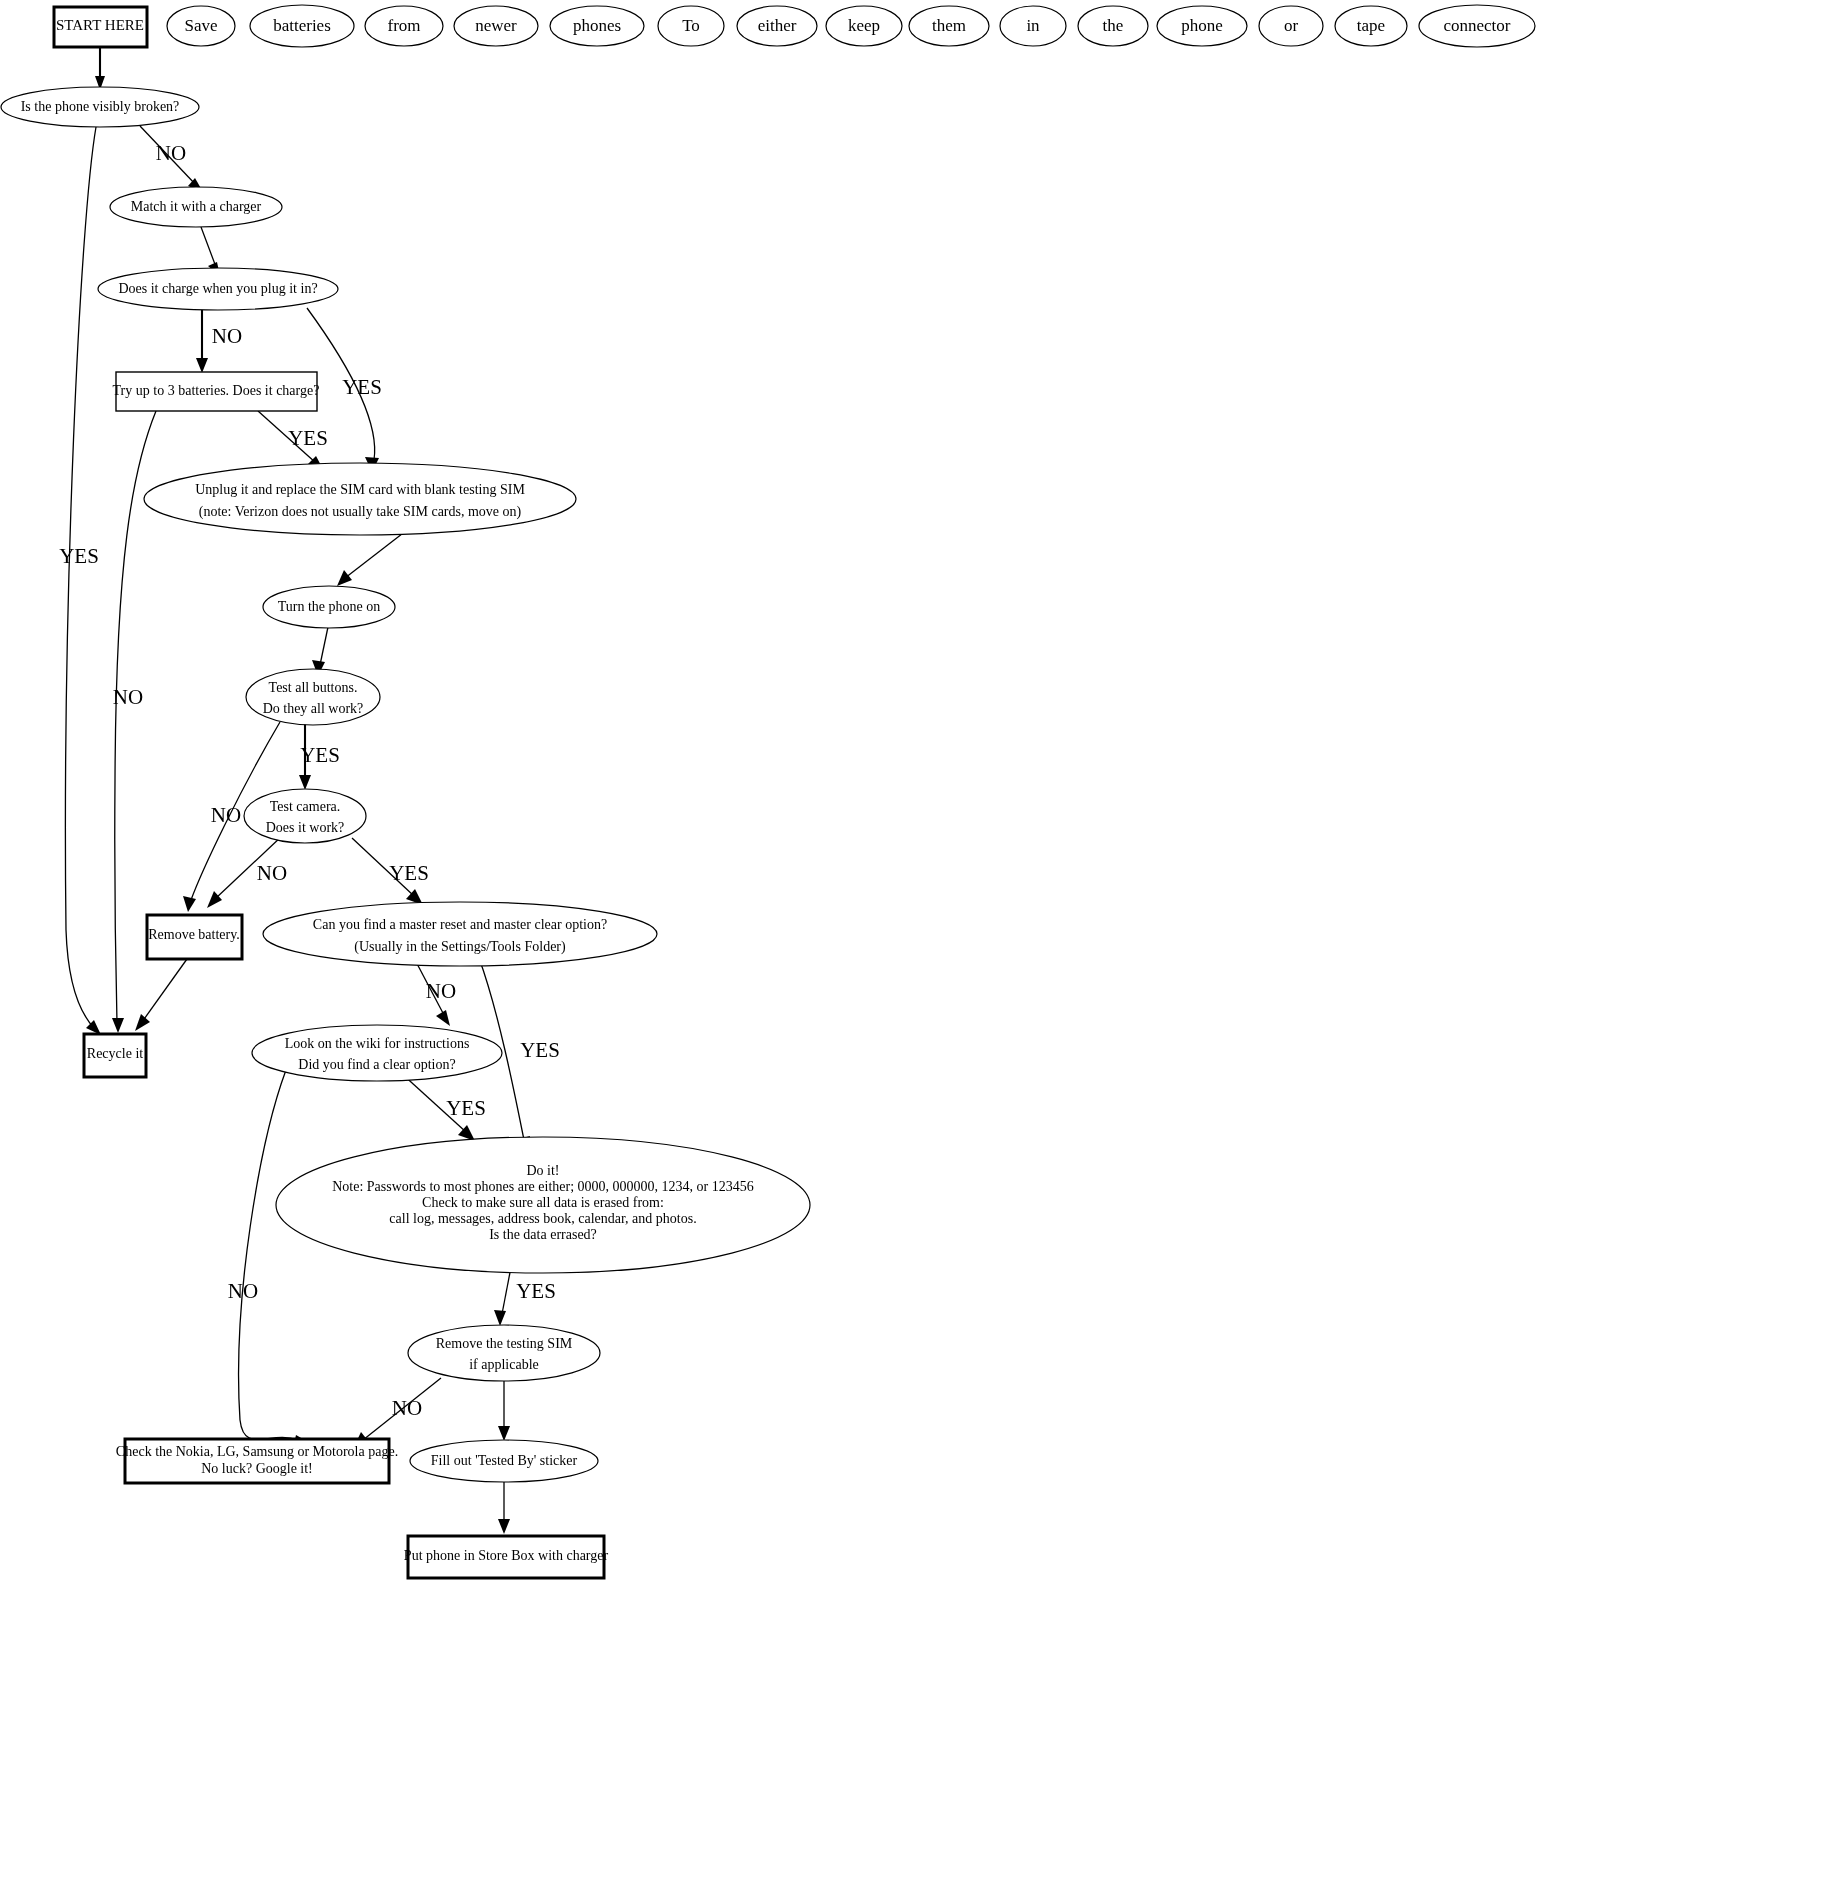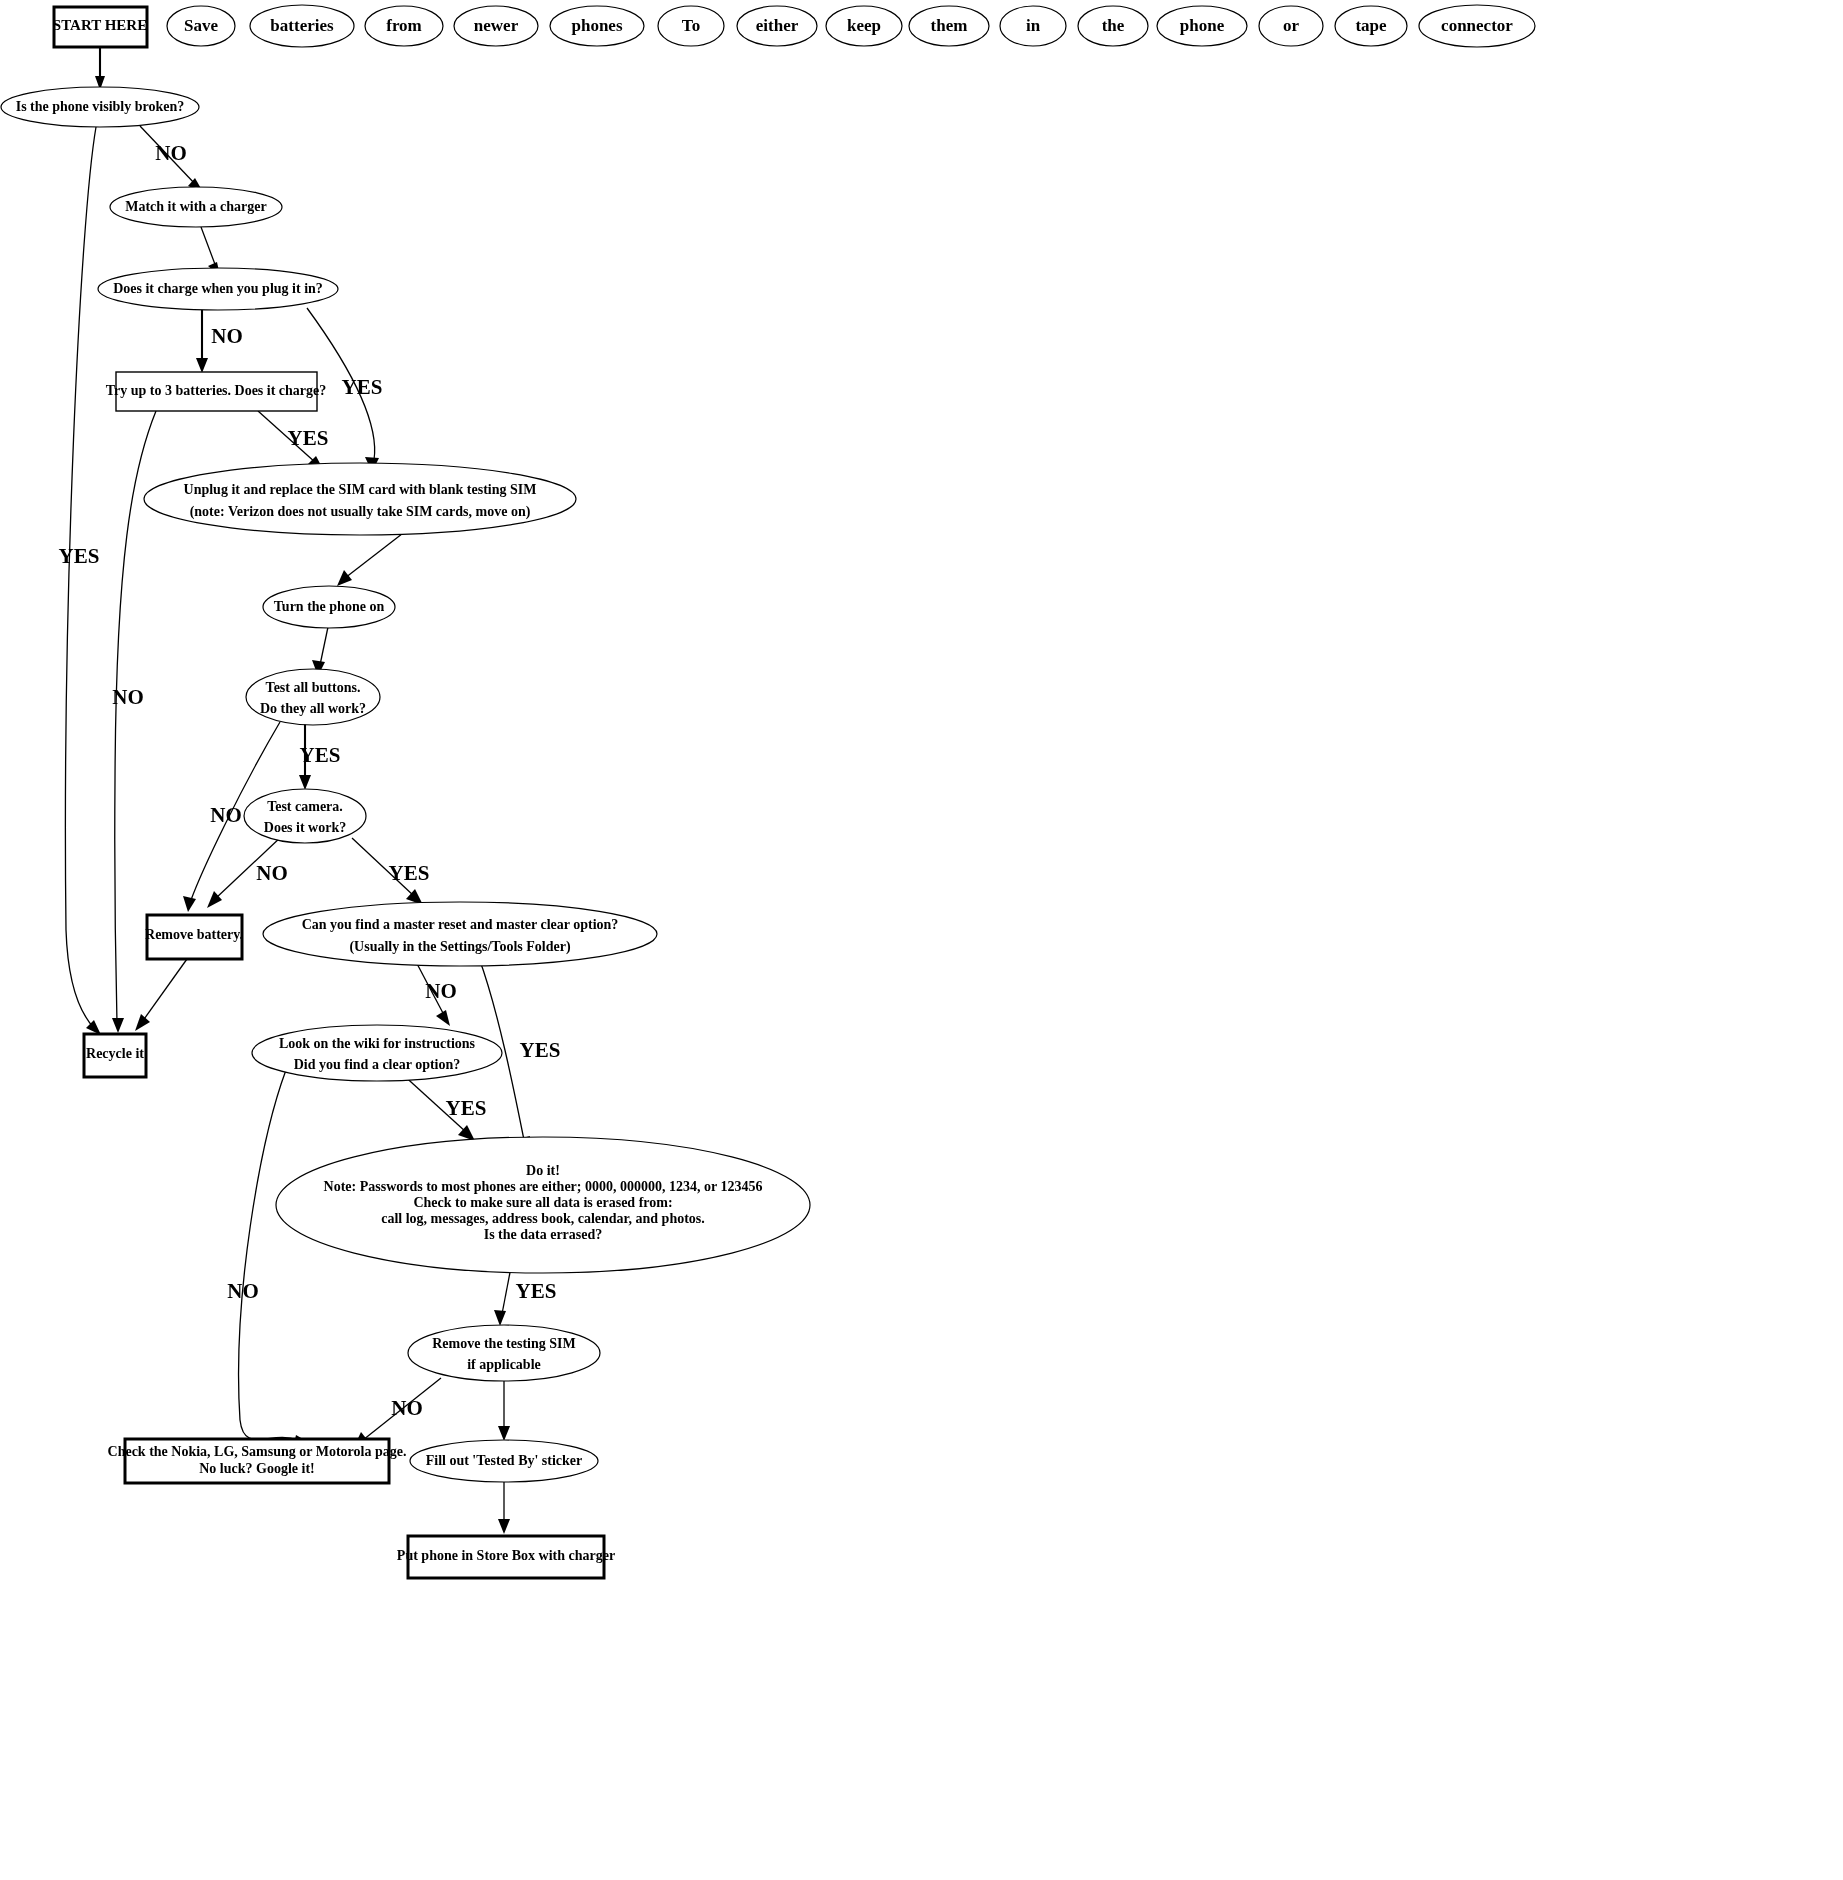--- a/index.html
+++ b/index.html
@@ -6,21 +6,20 @@
     margin: 0;
     padding: 0;
     background: #ffffff;
   }
   #canvas {
     position: relative;
     width: 1843px;
     height: 1880px;
     background: #ffffff;
     font-family: "Liberation Serif", "DejaVu Serif", serif;
-    font-weight: bold;
   }
   svg#flow {
     position: absolute;
     left: 0;
     top: 0;
     width: 1843px;
     height: 1880px;
   }
   .node-shape {
     fill: #ffffff;

